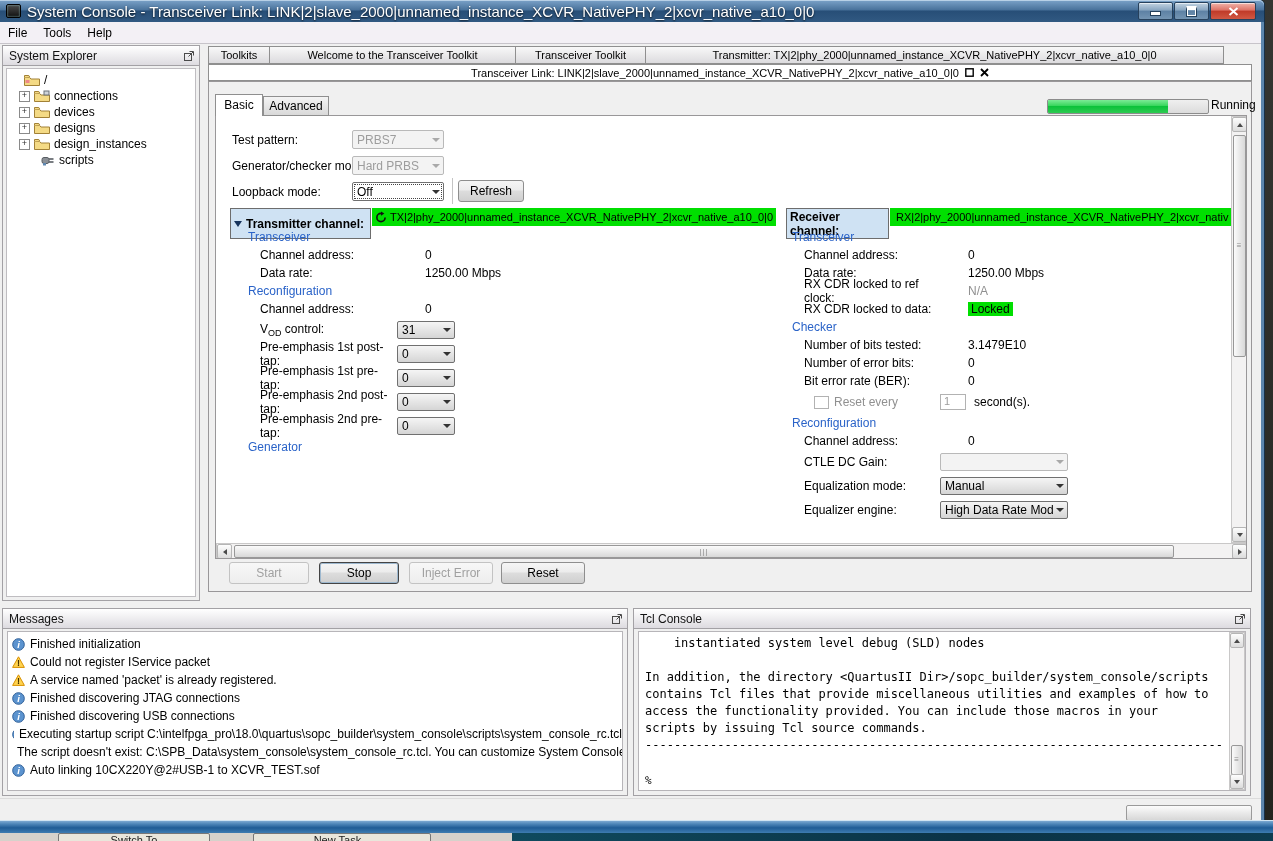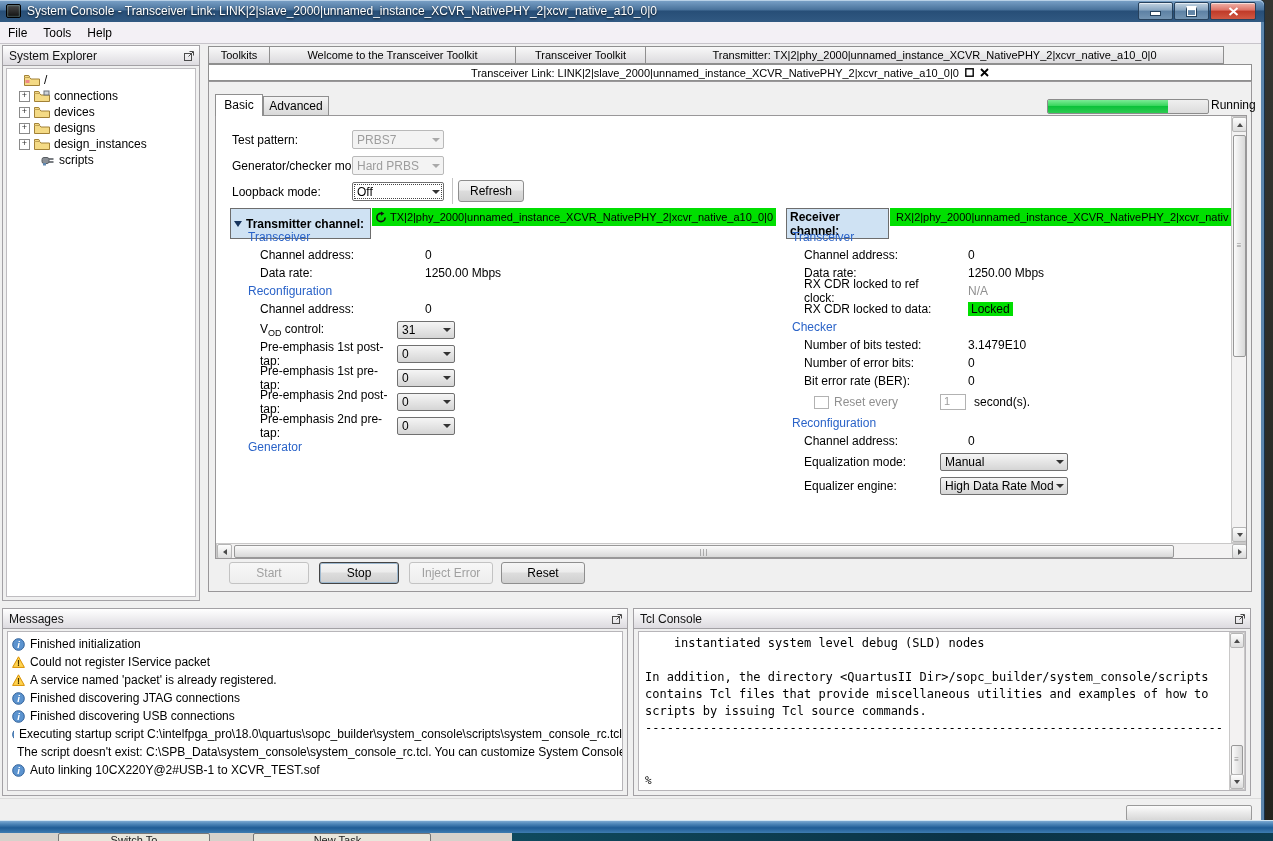--- a/index.html
+++ b/index.html
@@ -6,21 +6,21 @@
   #desktop{position:relative;width:1273px;height:841px;overflow:hidden;background:linear-gradient(180deg,#353632,#23241f);}
   .abs{position:absolute;}
   .nw{white-space:nowrap;}
 
   
   #appwin{position:absolute;left:0;top:0;width:1261px;height:820px;background:#f0f0f0;
           border-right:3px solid #5c86ad;border-radius:0 5px 0 0;box-shadow:1px 0 0 #16314a;}
   #titlebar{position:absolute;left:0;top:0;right:-3px;height:22px;border-radius:0 5px 0 0;
             background:linear-gradient(180deg,#7ca3c9 0%,#49729b 45%,#274e77 50%,#315982 100%);
             display:flex;align-items:center;box-shadow:inset 0 1px 0 #b8d0e6;}
-  #apptitle{color:#fff;font-size:12px;margin-left:6px;text-shadow:0 1px 2px rgba(0,0,0,.8);}
+  #apptitle{color:#fff;font-size:15px;margin-left:6px;text-shadow:0 1px 2px rgba(0,0,0,.8);}
   .appicon{width:13px;height:12px;margin-left:6px;background:linear-gradient(180deg,#4a4a4a,#111);border:1px solid #000;border-radius:2px;box-shadow:inset 0 0 2px #9cc;}
   #wcontrols{position:absolute;right:8px;top:2px;display:flex;gap:1px;}
   .wbtn{width:33px;height:16px;border:1px solid #27415c;border-radius:2px;display:flex;align-items:center;justify-content:center;
         background:linear-gradient(180deg,#c2d3e2 0%,#88a5c0 45%,#5d81a4 50%,#7495b3 100%);box-shadow:inset 0 1px 0 rgba(255,255,255,.6);}
   .wbtn.close{width:44px;background:linear-gradient(180deg,#f2b4aa 0%,#dd7265 45%,#bf3a28 50%,#d15843 100%);}
   .g-min{width:9px;height:3px;background:#fff;border:1px solid #23405c;margin-top:5px;}
   .g-max{width:9px;height:7px;border:1px solid #23405c;border-top:3px solid #fff;background:transparent;box-shadow:inset 0 0 0 1px #fff;}
 
   #menubar{position:absolute;left:0;top:22px;width:100%;height:21px;background:#f3f0f5;border-bottom:1px solid #c7c4ca;display:flex;align-items:center;}
   .menuitem{font-size:12px;color:#000;padding:2px 8px;}
@@ -385,20 +385,29 @@
             <span class="grayval">Reset every</span>
             <span class="abs" style="left:152px;top:4px;width:26px;height:16px;border:1px solid #b2b2b2;background:#fff;color:#9d9d9d;font-size:11px;padding-left:3px;box-sizing:border-box;">1</span>
             <span class="abs" style="left:186px;top:5px;">second(s).</span>
           </div>
           <div class="sect" style="padding-left:4px;">Reconfiguration</div>
           <div class="frow h18" style="padding-left:16px;">
             <span style="width:136px;">Channel address:</span>
             <span>0</span>
           </div>
           <div class="frow h24" style="padding-left:16px;position:relative;">
+            <span style="width:136px;">CTLE DC Gain:</span>
+            <div class="combo disabled" style="left:152px;top:3px;width:128px;height:18px;">
+              <span class="ctext"></span>
+              <span class="carr">
+                  <span class="tri"></span>
+                </span>
+            </div>
+          </div>
+          <div class="frow h24" style="padding-left:16px;position:relative;">
             <span style="width:136px;">Equalization mode:</span>
             <div class="combo" style="left:152px;top:3px;width:128px;height:18px;">
               <span class="ctext">Manual</span>
               <span class="carr">
                   <span class="tri"></span>
                 </span>
             </div>
           </div>
           <div class="frow h24" style="padding-left:16px;position:relative;">
             <span style="width:136px;">Equalizer engine:</span>
@@ -521,20 +530,21 @@
               <path d="M5.5 6.5 L10 2 M6.5 1.5 h4 v4" stroke="#4a4a4a" fill="none"></path>
             </svg>
         </span>
       </div>
       <div id="tclbody">
         <div style="padding:4px 20px 0 6px;">
           <div class="tclline">    instantiated system level debug (SLD) nodes</div>
           <div class="tclline"></div>
           <div class="tclline">In addition, the directory &lt;QuartusII Dir&gt;/sopc_builder/system_console/scripts</div>
           <div class="tclline">contains Tcl files that provide miscellaneous utilities and examples of how to</div>
+          <div class="tclline">access the functionality provided. You can include those macros in your</div>
           <div class="tclline">scripts by issuing Tcl source commands.</div>
           <div class="tclline">--------------------------------------------------------------------------------</div>
           <div class="tclline"></div>
         </div>
         <span id="tclprompt">%</span>
         <div class="sb" style="right:0;top:0;width:16px;height:100%;">
           <span class="sbbtn" style="left:0;top:0;width:14px;">
               <span class="arrU"></span>
             </span>
           <div class="sbthumbV" style="top:112px;height:30px;width:12px;">

